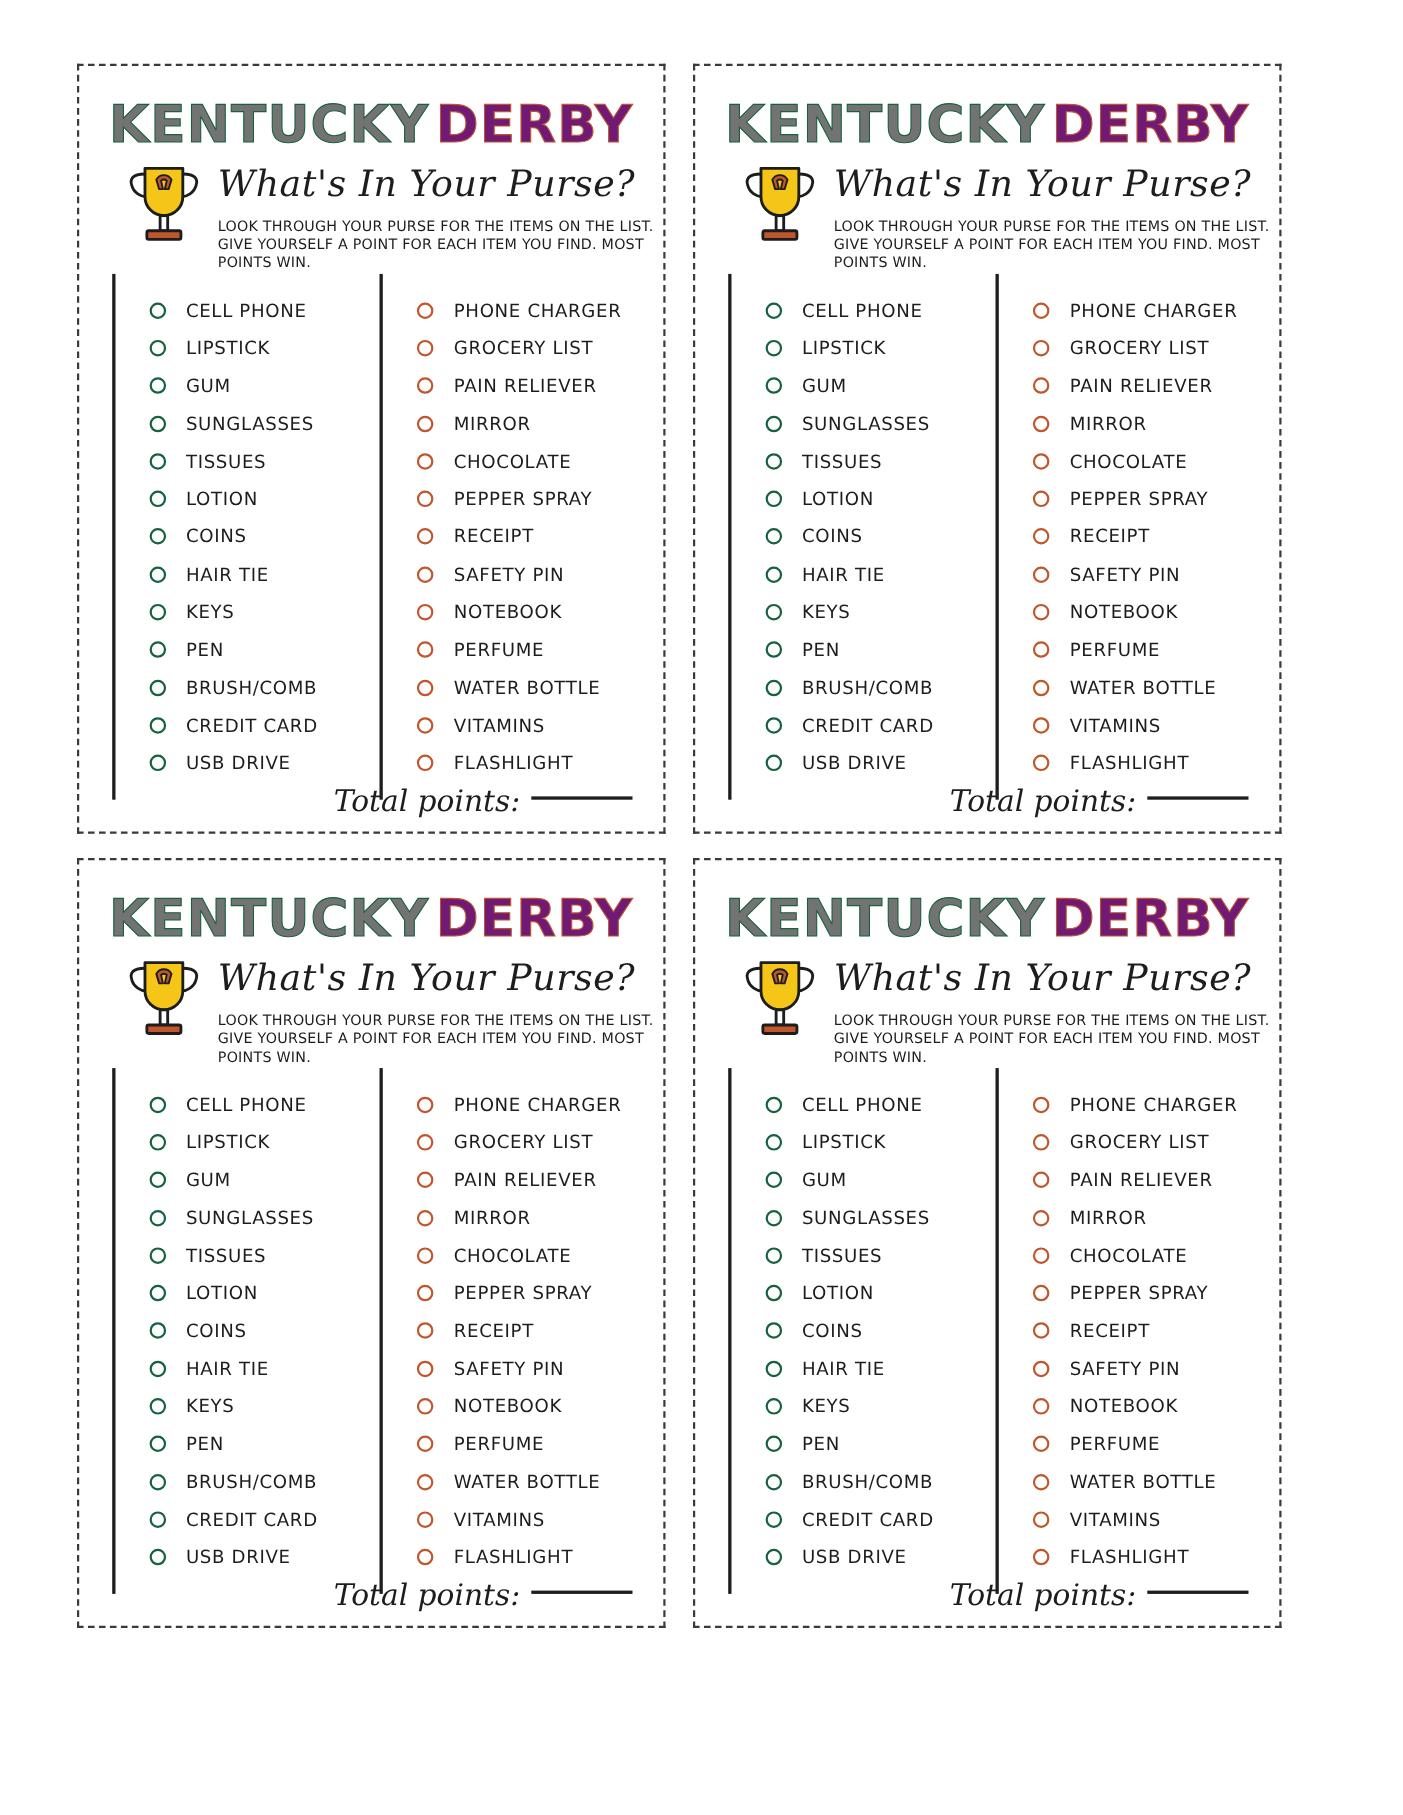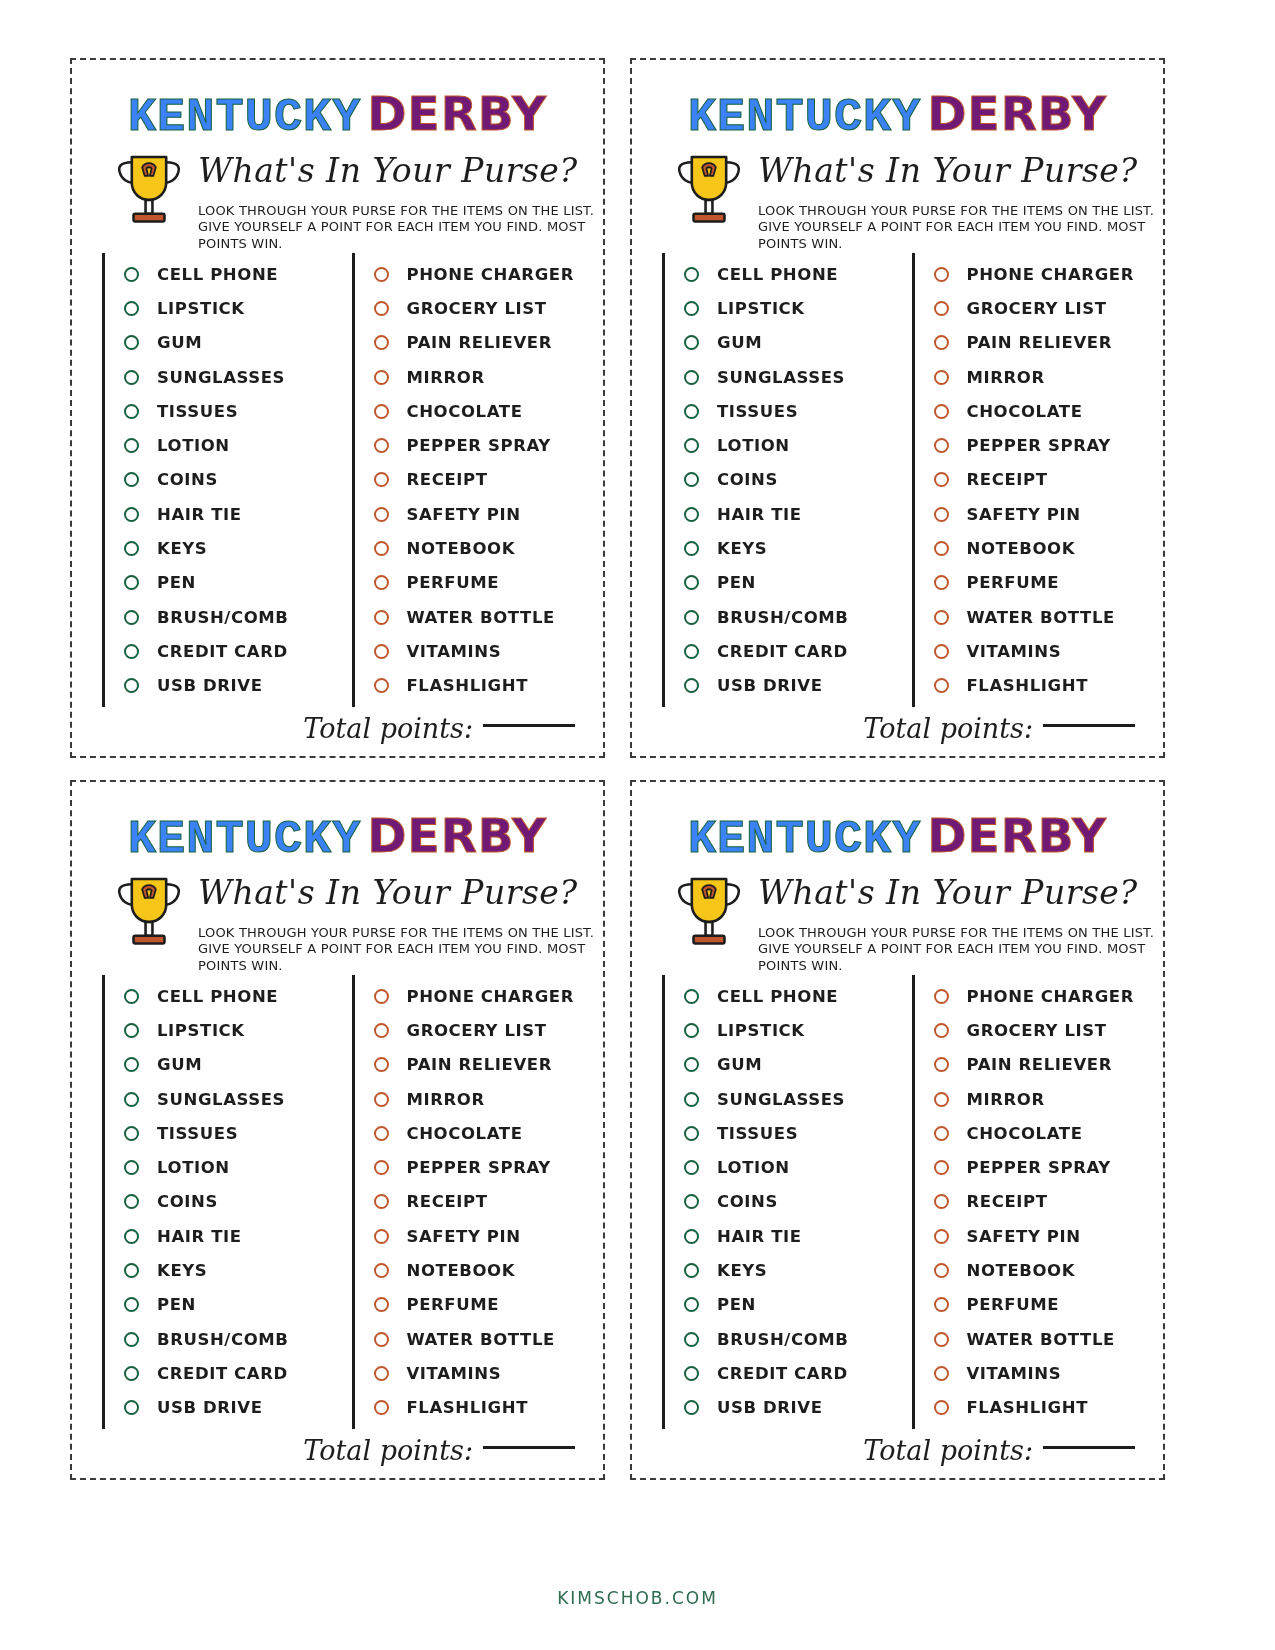--- a/index.html
+++ b/index.html
@@ -43,22 +43,21 @@
     text-align: center;
     font-family: "DejaVu Sans", sans-serif;
     font-weight: bold;
     font-size: 47px;
     letter-spacing: 1px;
     line-height: 1;
     margin: 8px 0 0 0;
     white-space: nowrap;
   }
   .title .w1 {
-    color: #3b82f6;
-    font-family: Liberation Mono, monospace;
+    color: #737373;
     -webkit-text-stroke: 1px #16623f;
   }
   .title .w2 {
     color: #701a75;
     -webkit-text-stroke: 1px #c0572c;
     margin-left: 6px;
   }
 
   
   .sub-row {
@@ -114,23 +113,22 @@
   .col-rule {
     position: absolute;
     left: 4px;
     top: 6px;
     bottom: 6px;
     width: 3px;
     background: #1d1d1d;
   }
   .items {
     list-style: none;
-    margin: 0;
+    margin: 12px;
     padding: 0 0 0 26px;
-    font-weight: bold;
   }
   .item {
     display: flex;
     align-items: center;
     height: 34.3px;
     font-family: "DejaVu Sans", sans-serif;
     font-size: 16.5px;
     letter-spacing: 0.6px;
     color: #1d1d1d;
     text-transform: uppercase;
@@ -746,14 +744,13 @@
             </ul>
       </div>
     </div>
 
     <div class="total-row">
       <span class="total-label">Total points:</span>
       <span class="total-line"></span>
     </div>
   </div>
 </div>
-  <div class="footer">KIMSCHOB.COM</div>
 </div>
 
 </body></html>

